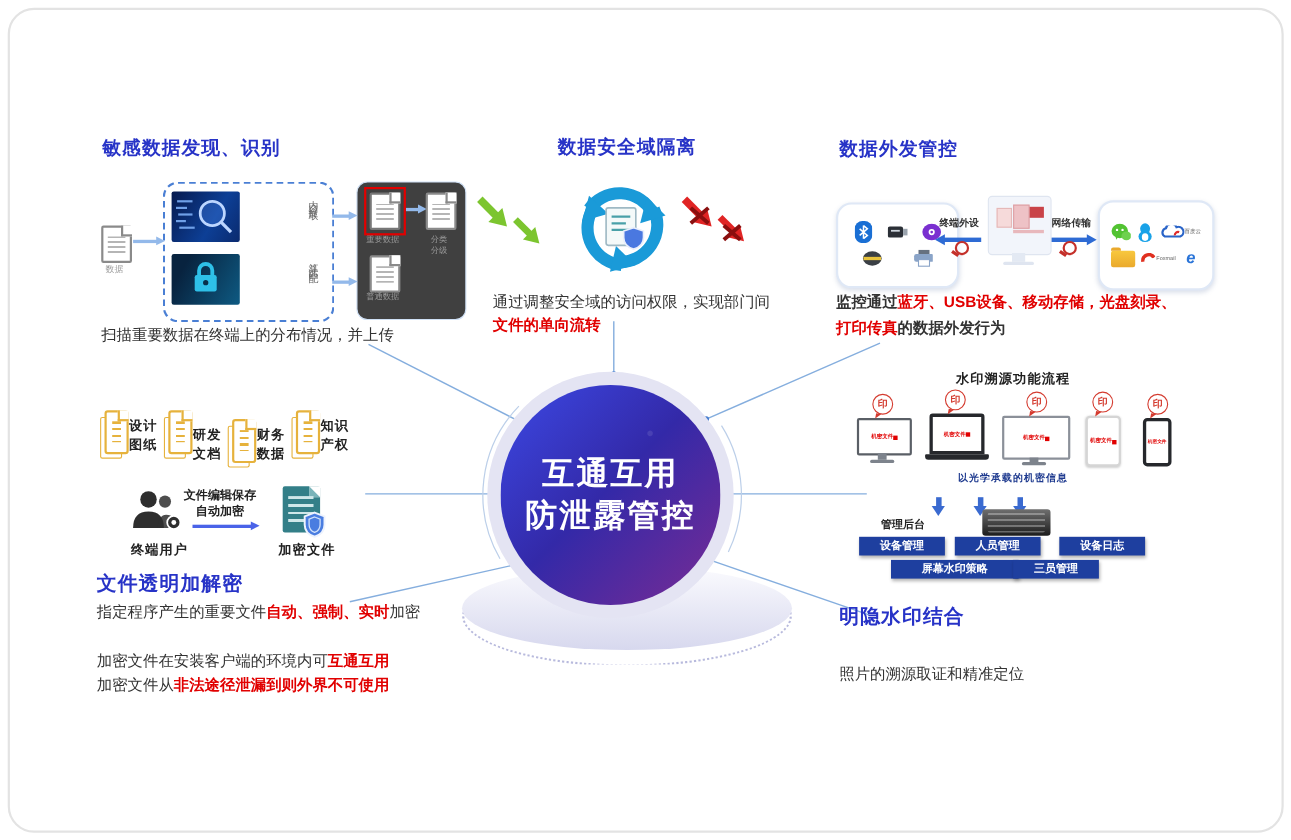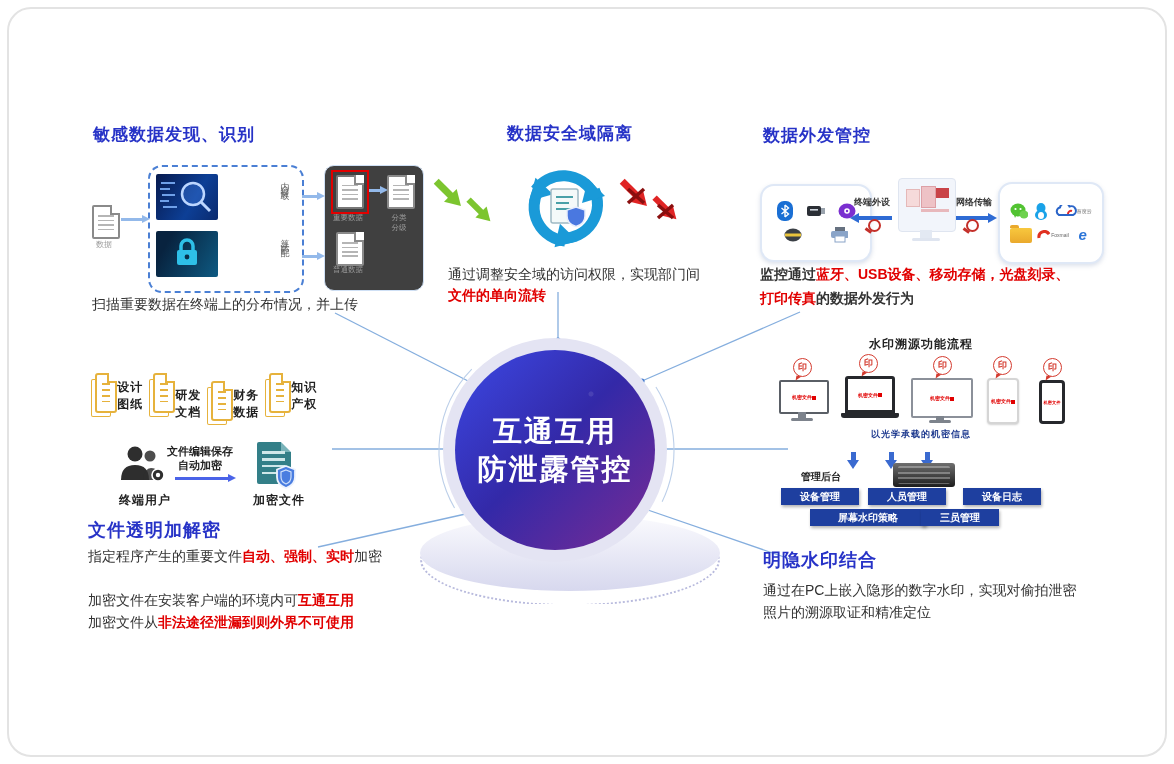--- a/index.html
+++ b/index.html
@@ -493,16 +493,15 @@
     <div class="backend" style="left:36px; top:138px;">管理后台</div>
     <div class="server" style="left:128px; top:131px;"></div>
     <div class="bbox" style="left:16px; top:156px; width:78px;">设备管理</div>
     <div class="bbox" style="left:103px; top:156px; width:78px;">人员管理</div>
     <div class="bbox" style="left:198px; top:156px; width:78px;">设备日志</div>
     <div class="bbox" style="left:45px; top:177px; width:116px;">屏幕水印策略</div>
     <div class="bbox" style="left:156px; top:177px; width:78px;">三员管理</div>
   </div>
 
   <div class="sec-title big" style="left:763px; top:548px;">明隐水印结合</div>
-  <div class="body-line" style="left:763px; top:582px;">通过在PC上嵌入隐形的数字水印，实现对偷拍泄密</div>
   <div class="body-line" style="left:763px; top:604px;">照片的溯源取证和精准定位</div>
 
 </div>
 
 </body></html>

